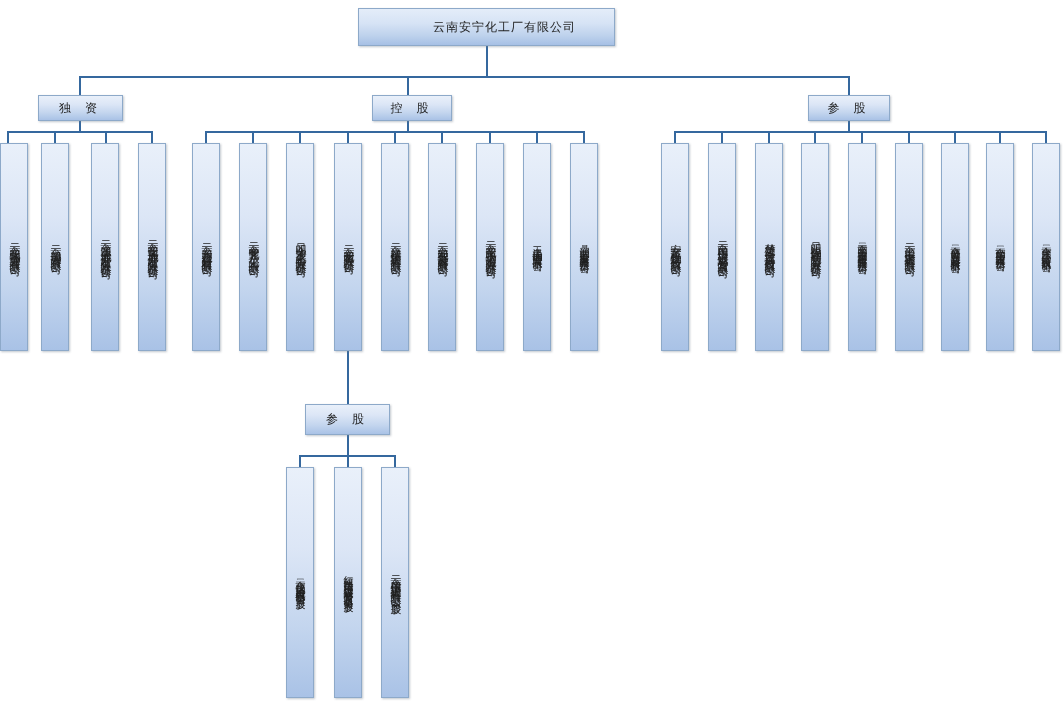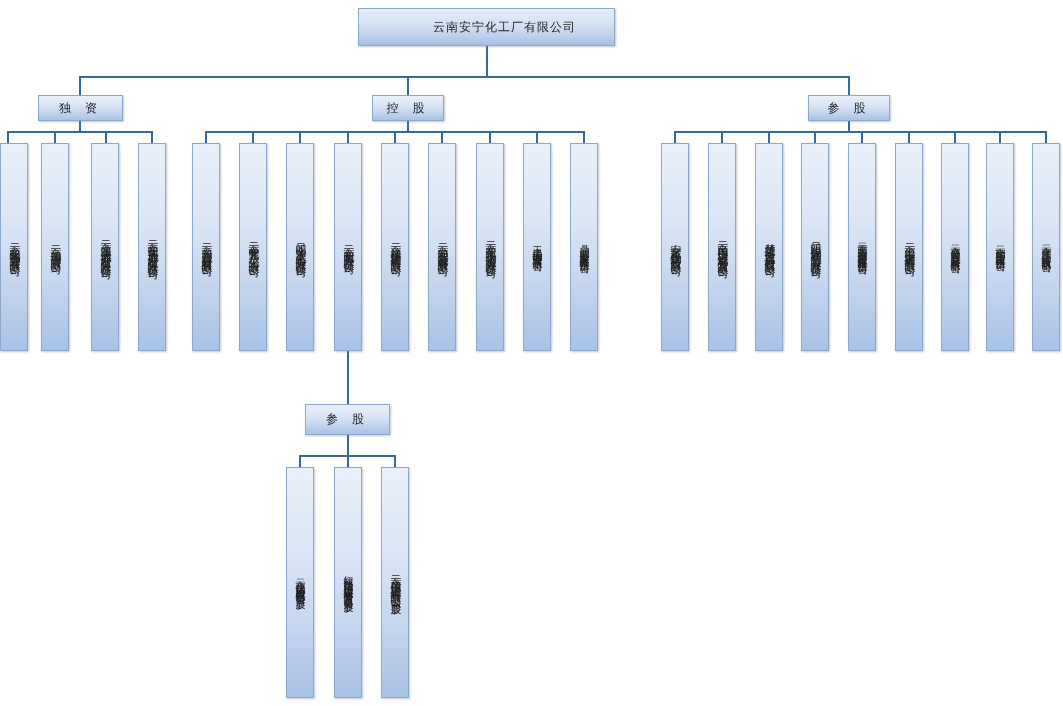--- a/index.html
+++ b/index.html
@@ -114,21 +114,21 @@
   <div class="ln v" style="left:347px;top:455px;height:12px;"></div>
   <div class="ln v" style="left:394px;top:455px;height:12px;"></div>
 
   <div class="node h root" style="left:358px;top:8px;width:257px;height:38px;">
     <span class="label">云南安宁化工厂有限公司</span>
   </div>
 
   <div class="node h cat" style="left:38px;top:95px;width:85px;height:26px;">
     <span class="label">独 资</span>
   </div>
-  <div class="node h cat" style="left:372px;top:95px;width:72px;height:26px;">
+  <div class="node h cat" style="left:372px;top:95px;width:80px;height:26px;">
     <span class="label">控 股</span>
   </div>
   <div class="node h cat" style="left:808px;top:95px;width:82px;height:26px;">
     <span class="label">参 股</span>
   </div>
 
   <div class="node v" style="left:0px;top:143px;width:28px;height:208px;">
     <span class="label">云南安化物业管理有限公司</span>
   </div>
   <div class="node v" style="left:41px;top:143px;width:28px;height:208px;">

